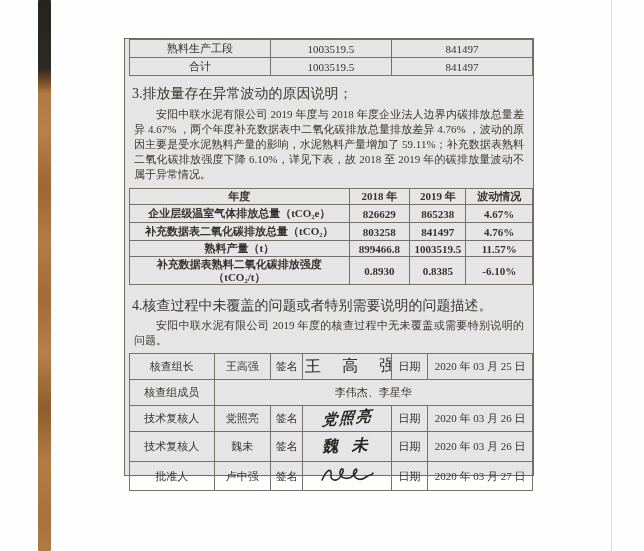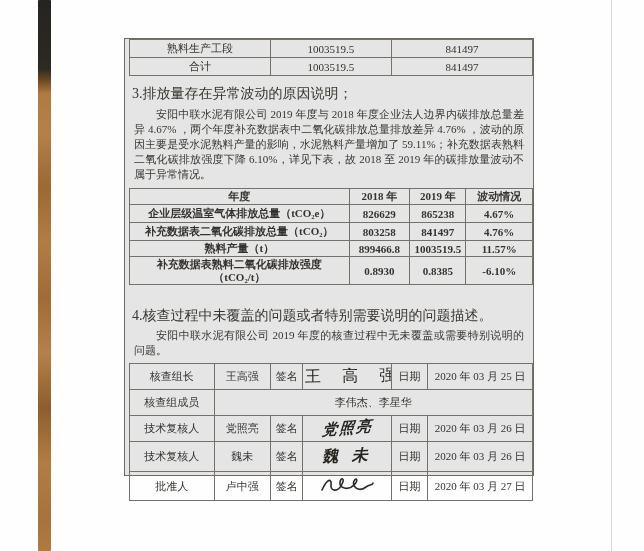--- a/index.html
+++ b/index.html
@@ -122,21 +122,21 @@
     </tr>
     <tr style="height:28px;">
       <td class="cmp-label">补充数据表熟料二氧化碳排放强度（tCO₂/t）</td>
       <td>0.8930</td>
       <td>0.8385</td>
       <td>-6.10%</td>
     </tr>
   </tbody>
     </table>
 
-  <div class="sec-heading" style="margin-top:22px;">4.核查过程中未覆盖的问题或者特别需要说明的问题描述。</div>
+  <div class="sec-heading" style="margin-top:12px;">4.核查过程中未覆盖的问题或者特别需要说明的问题描述。</div>
   <div class="sec-para" style="margin-top:3px;">安阳中联水泥有限公司 2019 年度的核查过程中无未覆盖或需要特别说明的问题。</div>
 
   <table class="doc-table sig-table" style="margin-top:5px;">
     <colgroup>
         <col style="width:21%">
         <col style="width:14%">
         <col style="width:8%">
         <col style="width:22%">
         <col style="width:9%">
         <col style="width:26%">

